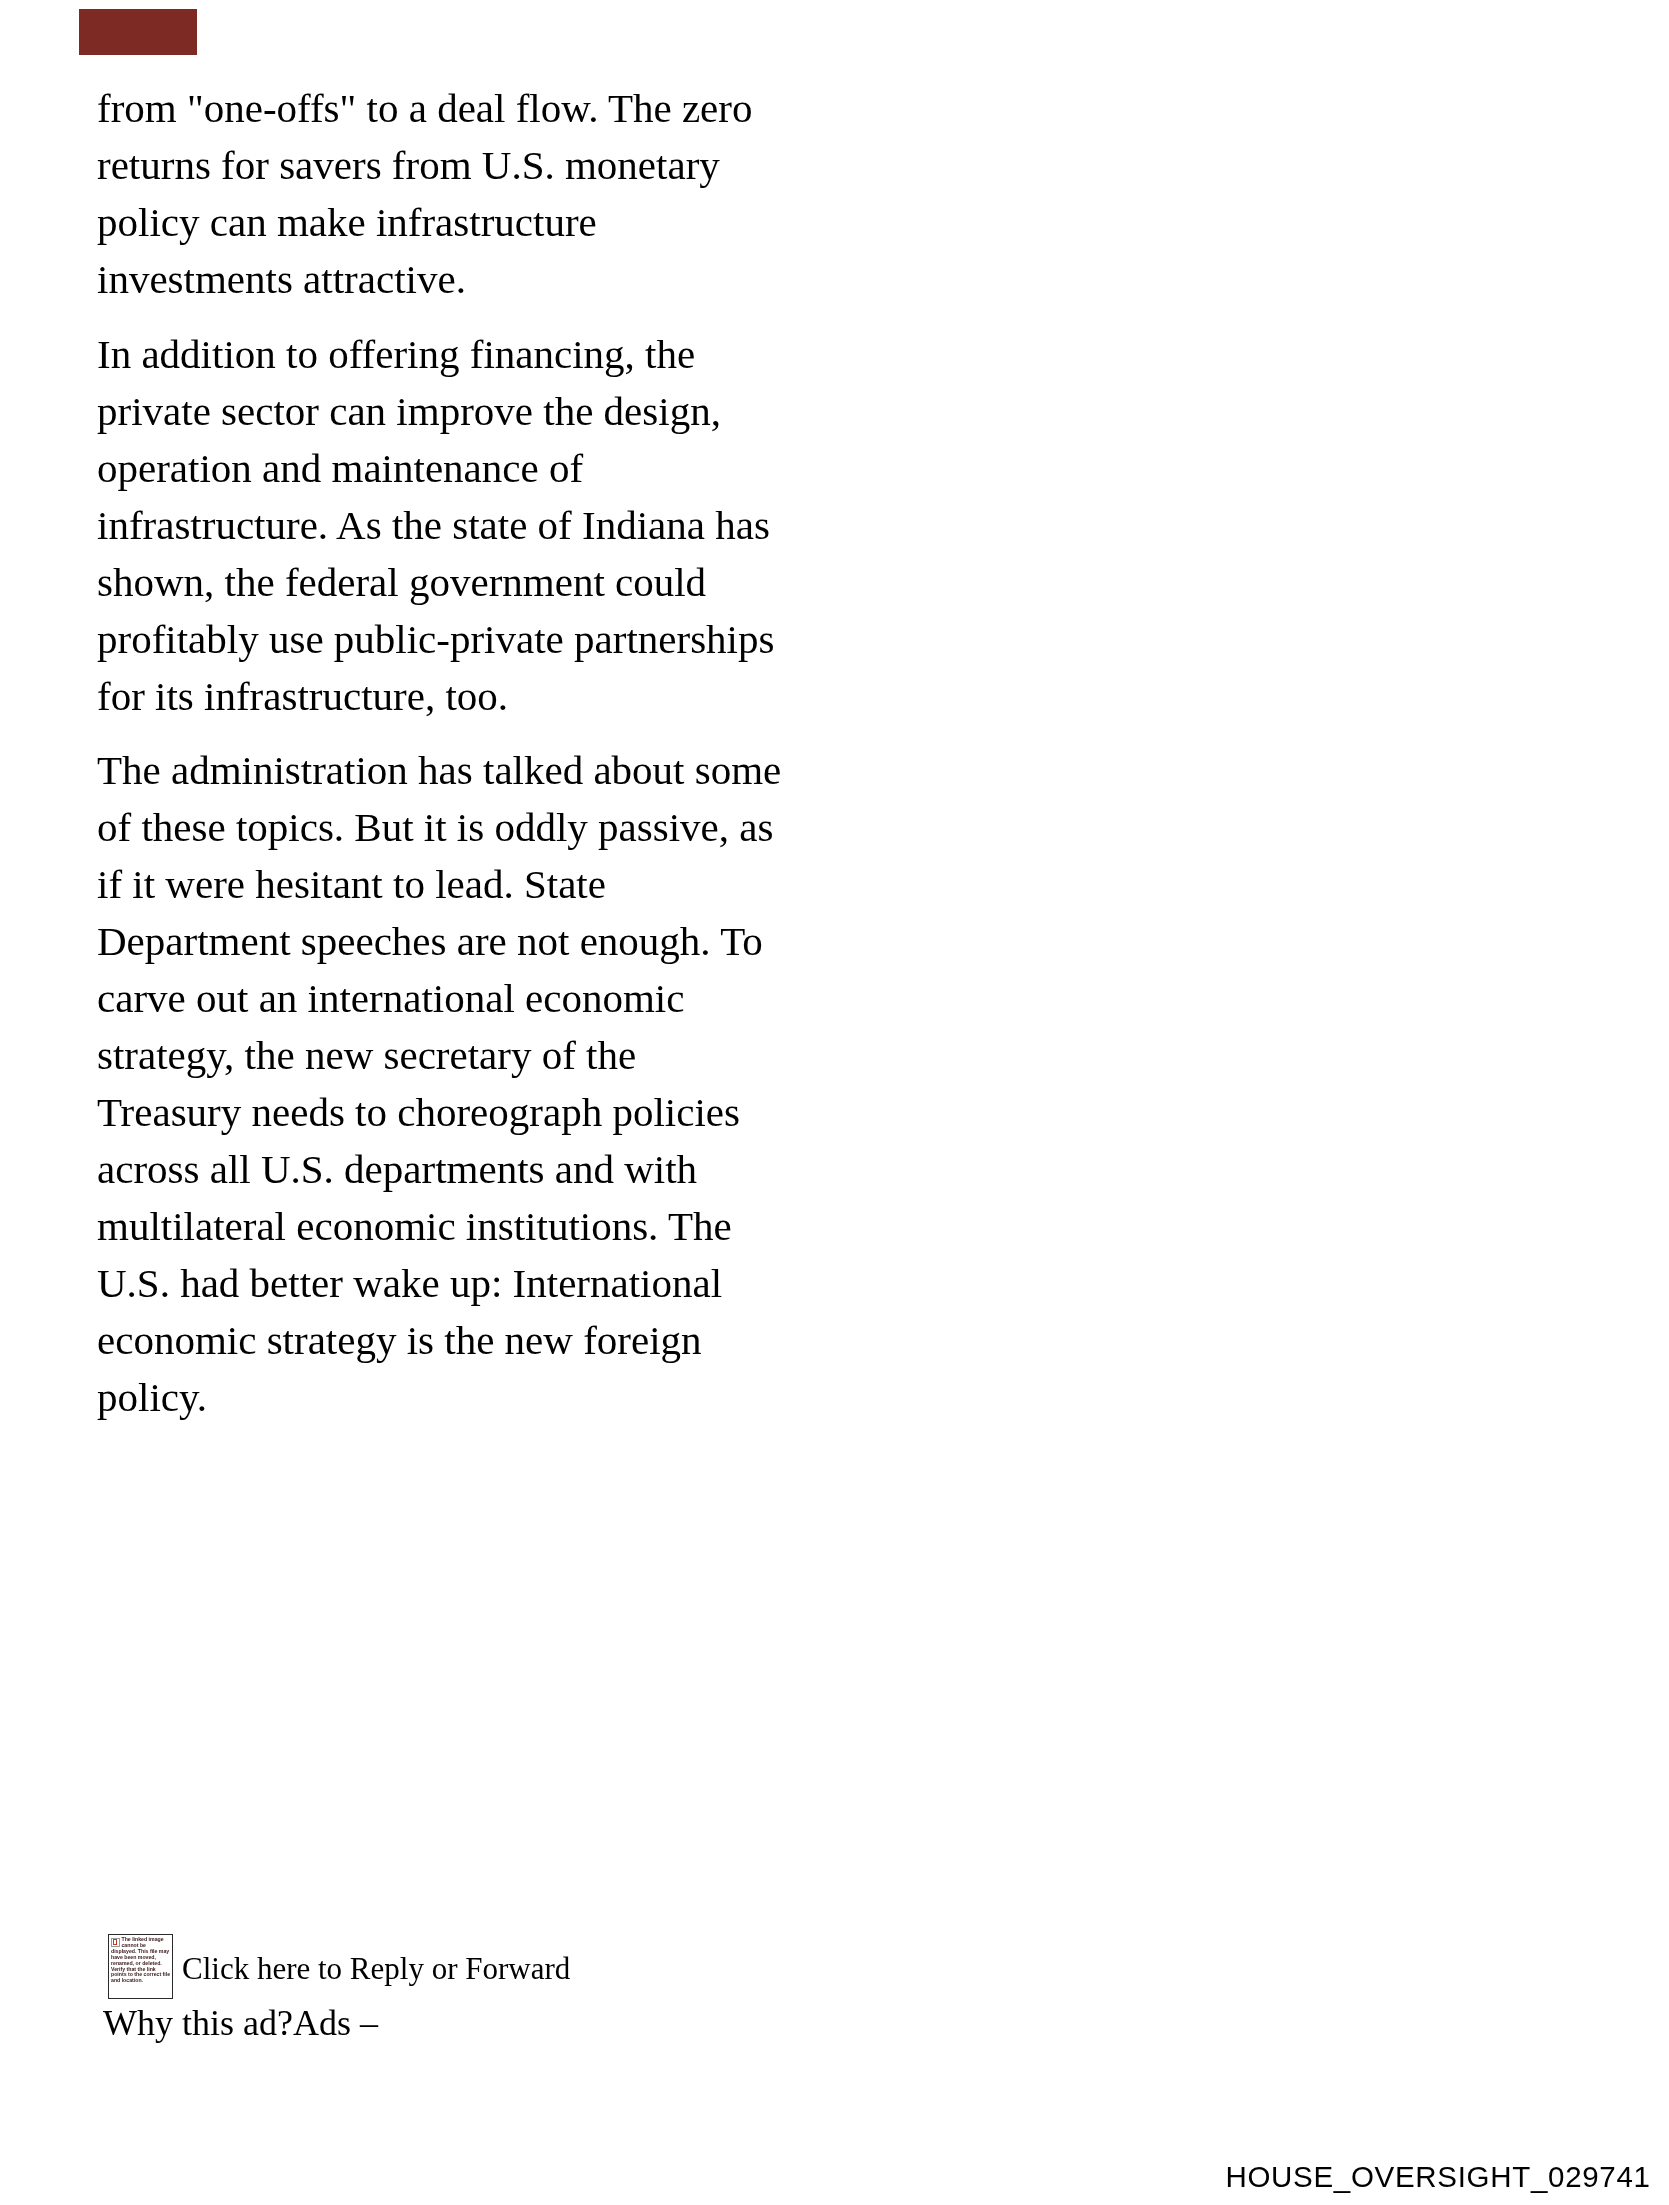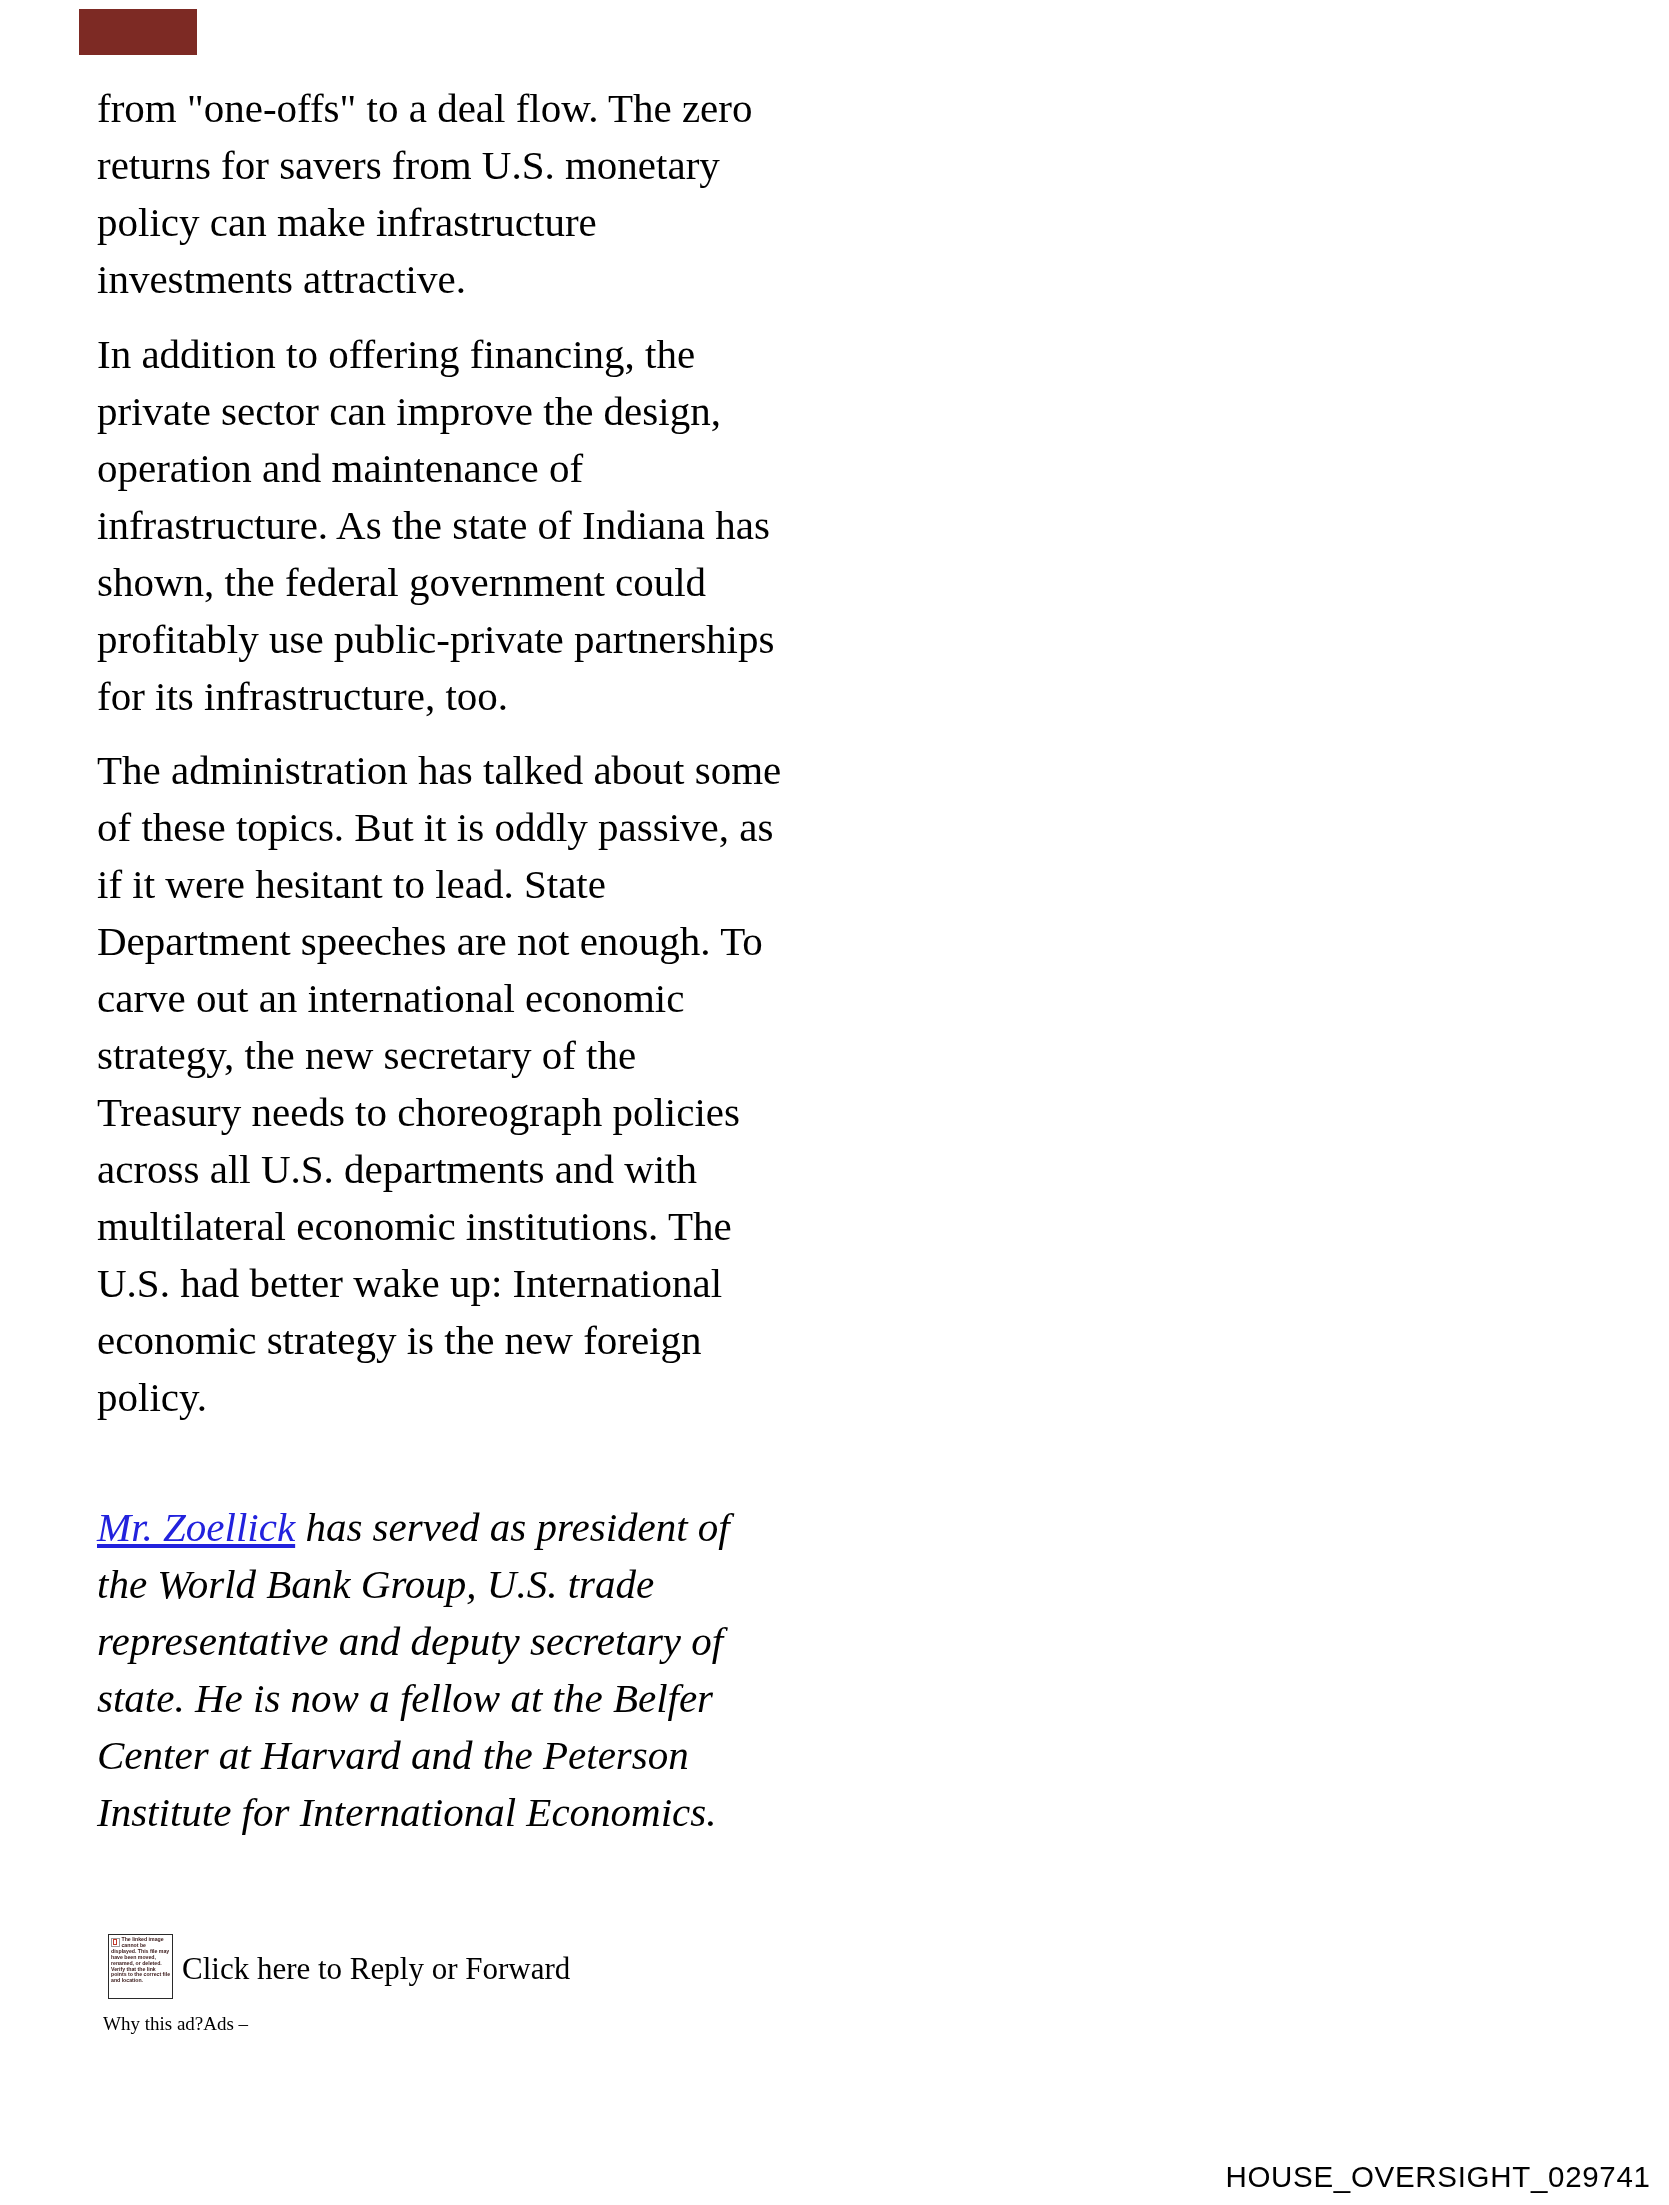--- a/index.html
+++ b/index.html
@@ -64,21 +64,21 @@
     color:#402020;
     letter-spacing:0px;
   }
   .reply{
     position:absolute;left:182px;top:1952px;
     font-size:31px;line-height:34px;
     color:#000000;
   }
   .why-ad{
     position:absolute;left:103px;top:2007px;
-    font-size:19px;line-height:33px;
+    font-size:36px;line-height:33px;
     color:#000000;
   }
   .stamp{
     position:absolute;right:18.3px;top:2160px;
     font-family:"Liberation Sans", sans-serif;
     font-size:29.5px;line-height:34px;
     color:#000000;
     letter-spacing:0.7px;
     text-align:right;
   }
@@ -107,26 +107,20 @@
 if it were hesitant to lead. State
 Department speeches are not enough. To
 carve out an international economic
 strategy, the new secretary of the
 Treasury needs to choreograph policies
 across all U.S. departments and with
 multilateral economic institutions. The
 U.S. had better wake up: International
 economic strategy is the new foreign
 policy.</p>
-    <p class="bio"><a class="link" id="zoellick-link" style="color: rgb(34, 34, 221);">Mr. Zoellick</a><span class="rest"> has served as president of
-the World Bank Group, U.S. trade
-representative and deputy secretary of
-state. He is now a fellow at the Belfer
-Center at Harvard and the Peterson
-Institute for International Economics.</span></p>
   </div>
 
   <div class="thumb">
     <span class="thumb-icon"></span>
     <span class="thumb-text">The linked image cannot be displayed. This file may have been moved, renamed, or deleted. Verify that the link points to the correct file and location.</span>
   </div>
 
   <div class="reply">Click here to Reply or Forward</div>
 
   <div class="why-ad">Why this ad?Ads –</div>

